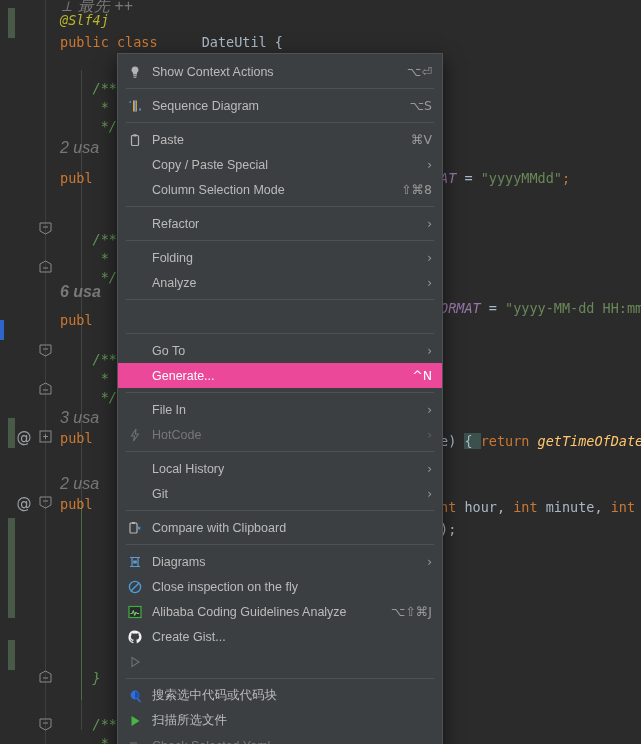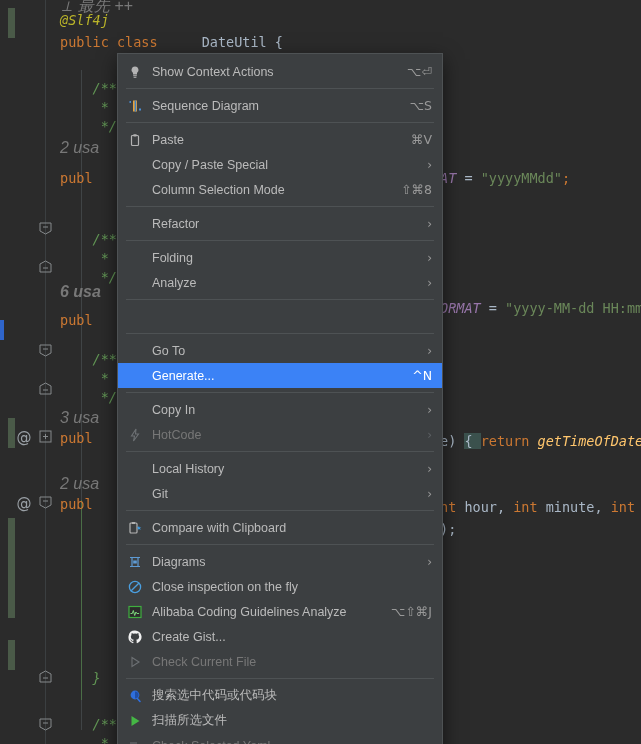--- a/index.html
+++ b/index.html
@@ -109,21 +109,21 @@
   }
   .mi {
     position: relative;
     height: 25px;
     display: flex;
     align-items: center;
     padding: 0 10px 0 8px;
     box-sizing: border-box;
     white-space: nowrap;
   }
-  .mi.sel { background: #3b82f6; }
+  .mi.sel { background: #ec4899; }
   .mi.sel .mi-label { color: #ffffff; }
   .mi.sel .mi-acc { color: #ffffff; }
   .mi-icon {
     width: 18px;
     height: 16px;
     margin-right: 8px;
     flex: 0 0 18px;
     display: flex;
     align-items: center;
     justify-content: center;
@@ -337,21 +337,21 @@
       <span class="mi-arrow">›</span>
     </div>
     <div class="mi sel">
       <span class="mi-icon"></span>
       <span class="mi-label">Generate...</span>
       <span class="mi-acc">^N</span>
     </div>
     <div class="sep"></div>
     <div class="mi">
       <span class="mi-icon"></span>
-      <span class="mi-label">Copy In</span>
+      <span class="mi-label">File In</span>
       <span class="mi-arrow">›</span>
     </div>
     <div class="mi disabled">
       <span class="mi-icon">
         <svg width="14" height="14" viewBox="0 0 14 14">
           <path d="M8 1L3.5 8h3L5.5 13 10.5 6h-3z" fill="none" stroke="#6d7174" stroke-width="1.1"></path>
         </svg>
       </span>
       <span class="mi-label">HotCode</span>
       <span class="mi-arrow">›</span>
@@ -416,21 +416,20 @@
         </svg>
       </span>
       <span class="mi-label">Create Gist...</span>
     </div>
     <div class="mi disabled">
       <span class="mi-icon">
         <svg width="14" height="14" viewBox="0 0 14 14">
           <path d="M4 2.5l7 4.5-7 4.5z" fill="none" stroke="#6d7174" stroke-width="1.1"></path>
         </svg>
       </span>
-      <span class="mi-label">Check Current File</span>
     </div>
     <div class="sep"></div>
     <div class="mi">
       <span class="mi-icon">
         <svg width="14" height="14" viewBox="0 0 14 14">
           <circle cx="7" cy="6" r="4.4" fill="#2f6fdd"></circle>
           <path d="M7 2.4a3.6 3.6 0 0 1 0 7.2z" fill="#1f4fa8"></path>
           <path d="M9.4 9.4l2.6 3" stroke="#2f6fdd" stroke-width="1.6" stroke-linecap="round"></path>
         </svg>
       </span>

